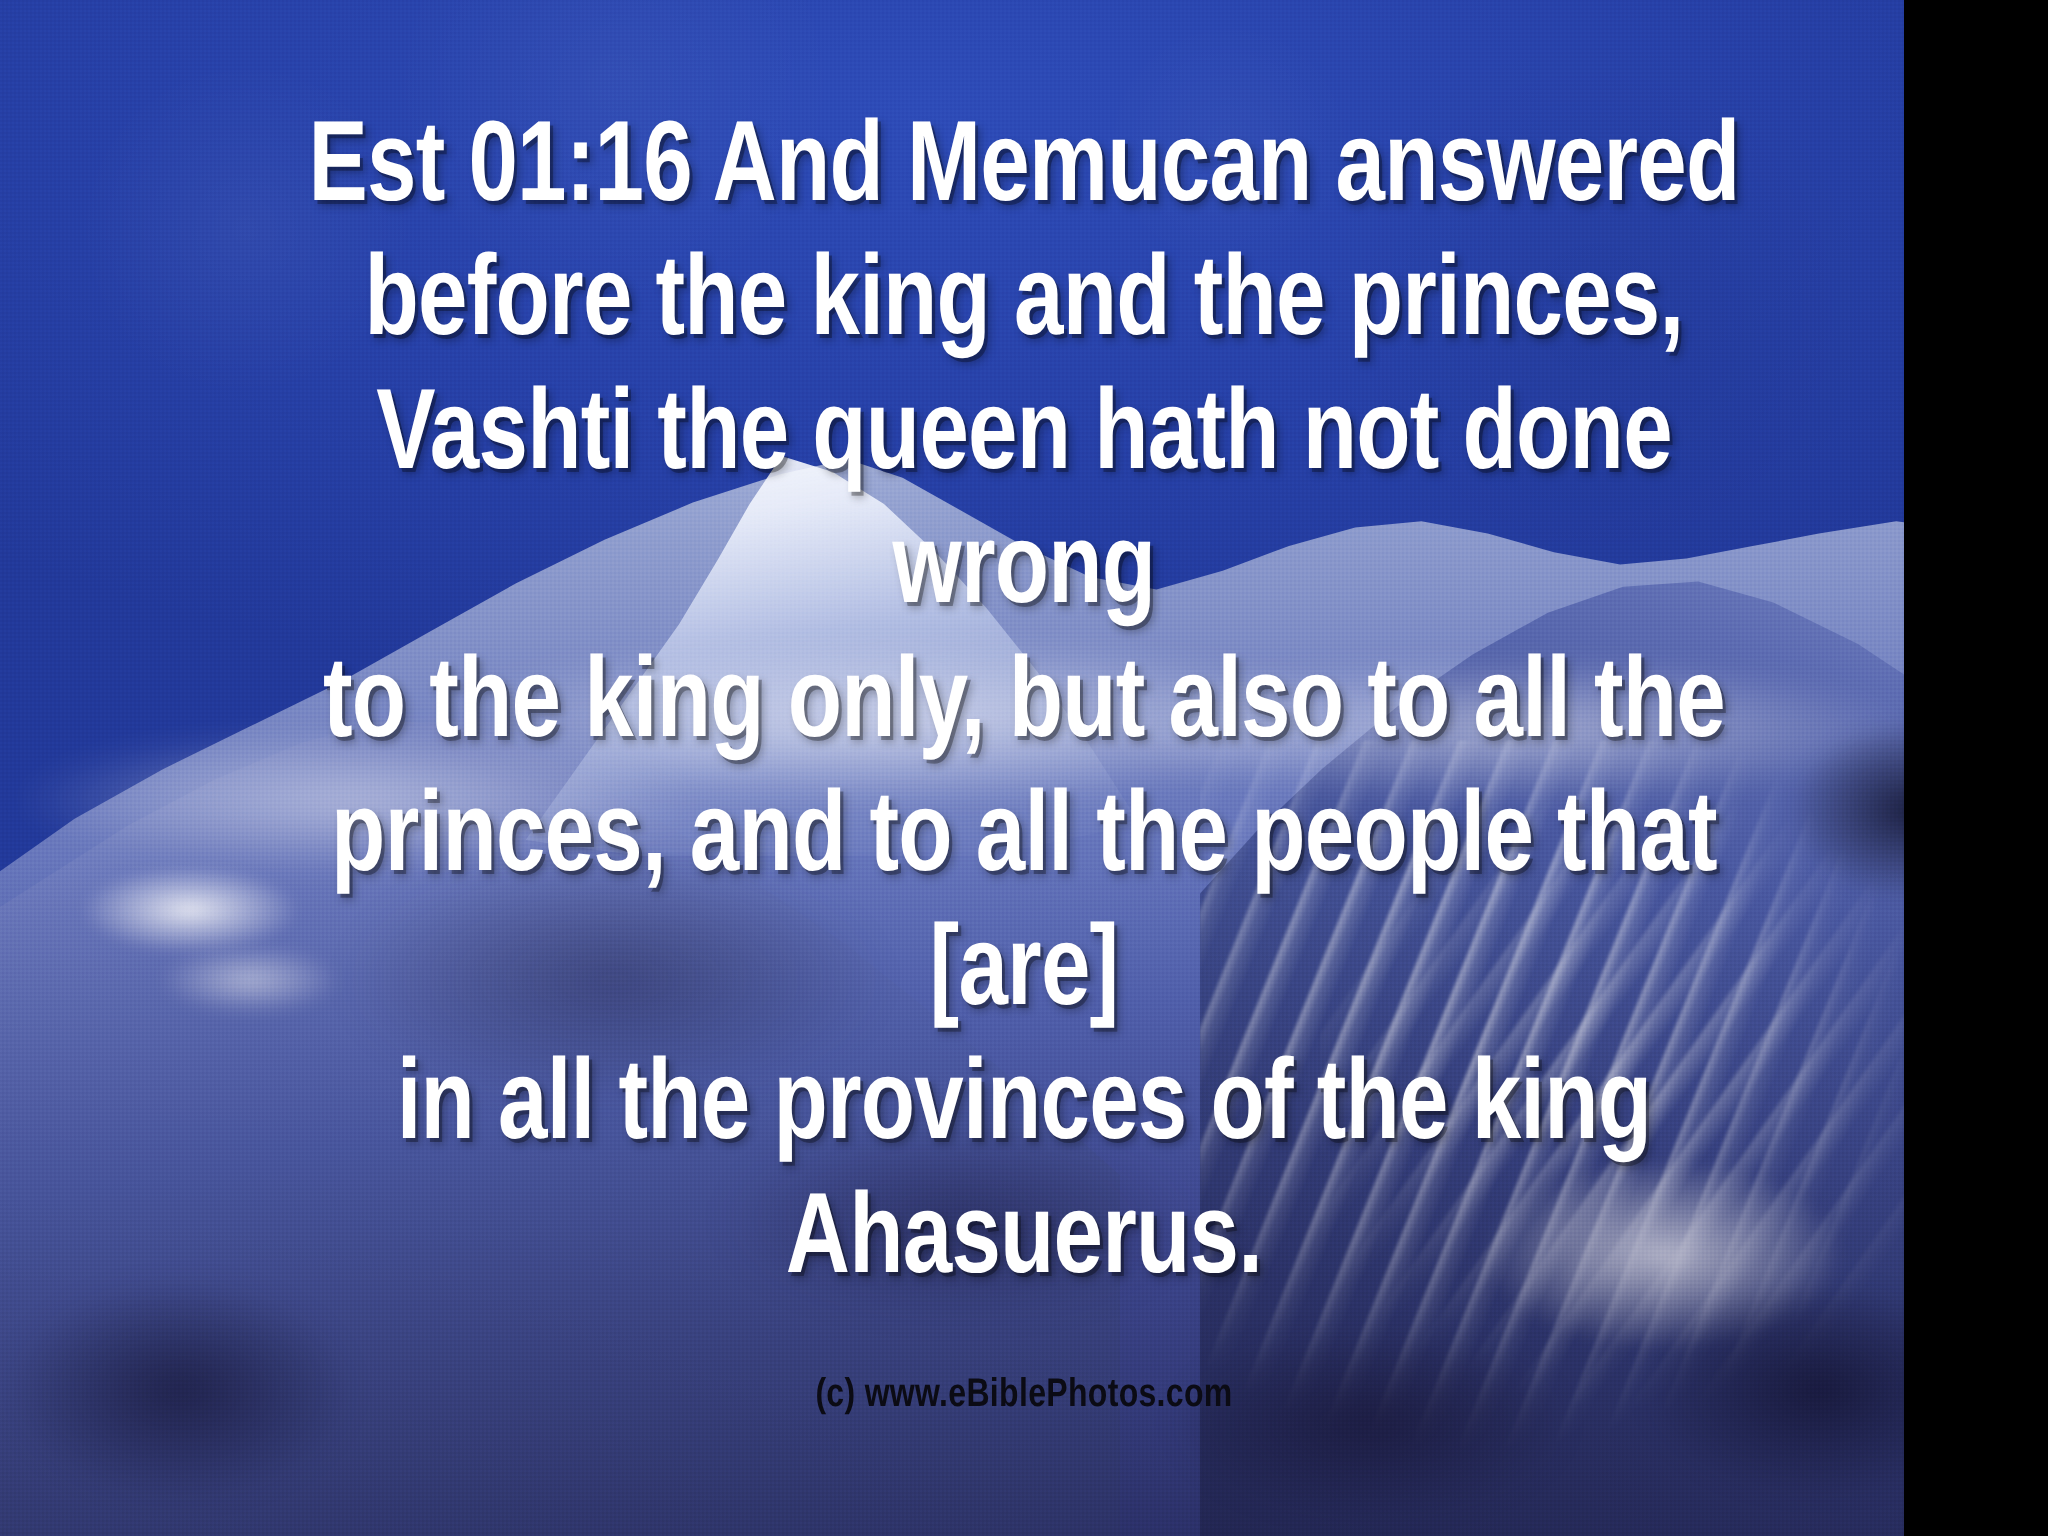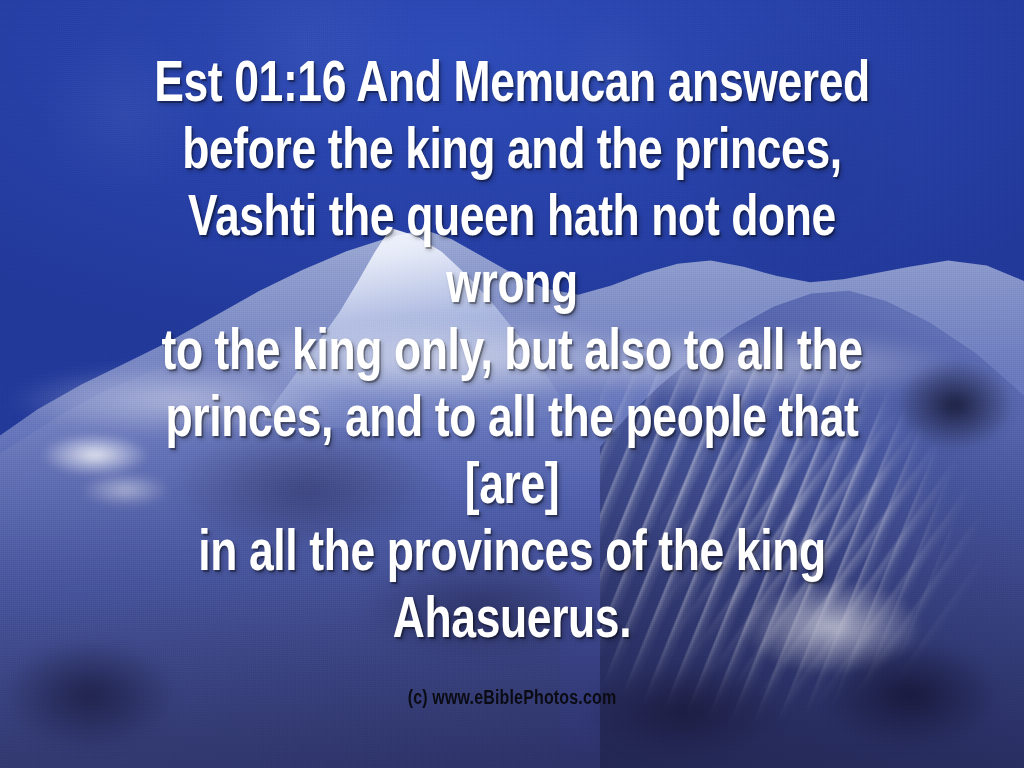--- a/index.html
+++ b/index.html
@@ -2,21 +2,21 @@
 <html><head>
 <meta charset="utf-8">
 <style>
   html, body {
     margin: 0;
     padding: 0;
     background: #000;
   }
   #stage {
     position: relative;
-    width: 1024px;
+    width: 952px;
     height: 768px;
     overflow: hidden;
     font-family: "Liberation Sans", sans-serif;
     background: #be185d;
   }
 
   
   .photo {
     position: absolute;
     inset: 0;

